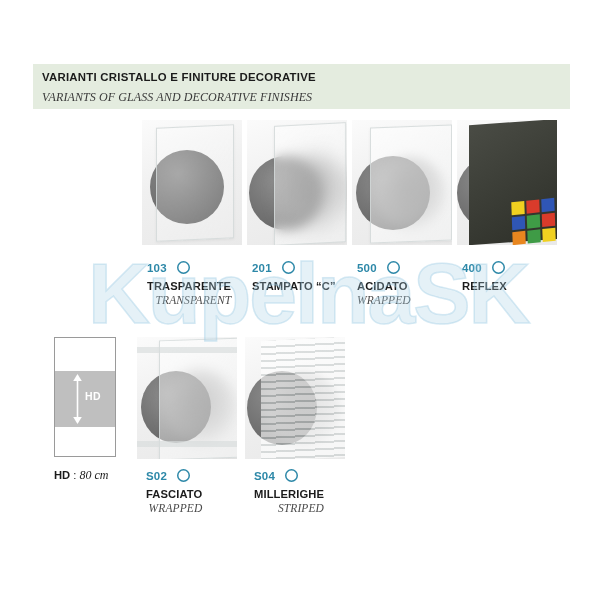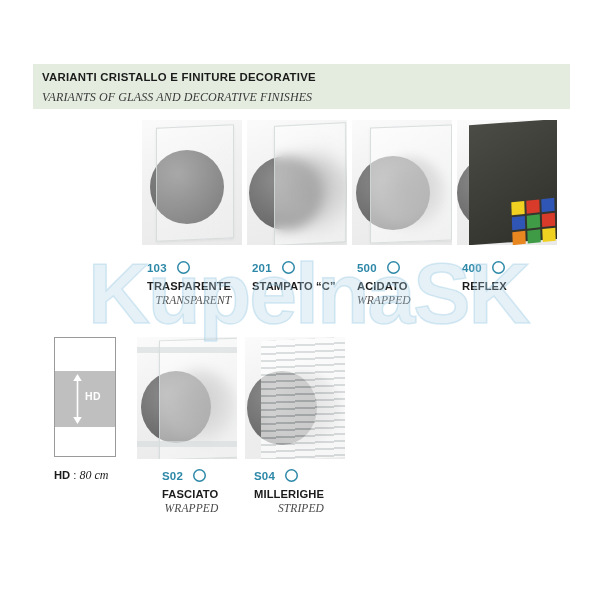--- a/index.html
+++ b/index.html
@@ -388,21 +388,21 @@
   <div class="band" style="top:104px;"></div>
 </div>
 
 <div class="tile" id="tile-S04" style="left:245px; top:337px; width:100px; height:122px;">
   <div class="bg"></div>
   <div class="sphere"></div>
   <div class="stripeblob"></div>
   <div class="stripes"></div>
 </div>
 
-<div class="caption" style="left:162px; top:466px;">
+<div class="caption" style="left:146px; top:466px;">
   <div class="cap-code-row">
     <span class="cap-code">S02</span>
     <svg class="drop-icon" viewBox="0 0 14 14">
       <circle cx="7" cy="7" r="6.2" fill="none" stroke="#2d88a8" stroke-width="1.6"></circle>
       <path d="M7 2.6 C 9.3 4.6 10.6 6.0 10.6 7.6 A 3.6 3.6 0 0 1 3.4 7.6 C 3.4 6.0 4.7 4.6 7 2.6 Z" fill="#ffffff"></path>
     </svg>
   </div>
   <div class="cap-name">FASCIATO</div>
   <div class="cap-alt">WRAPPED</div>
 </div>

